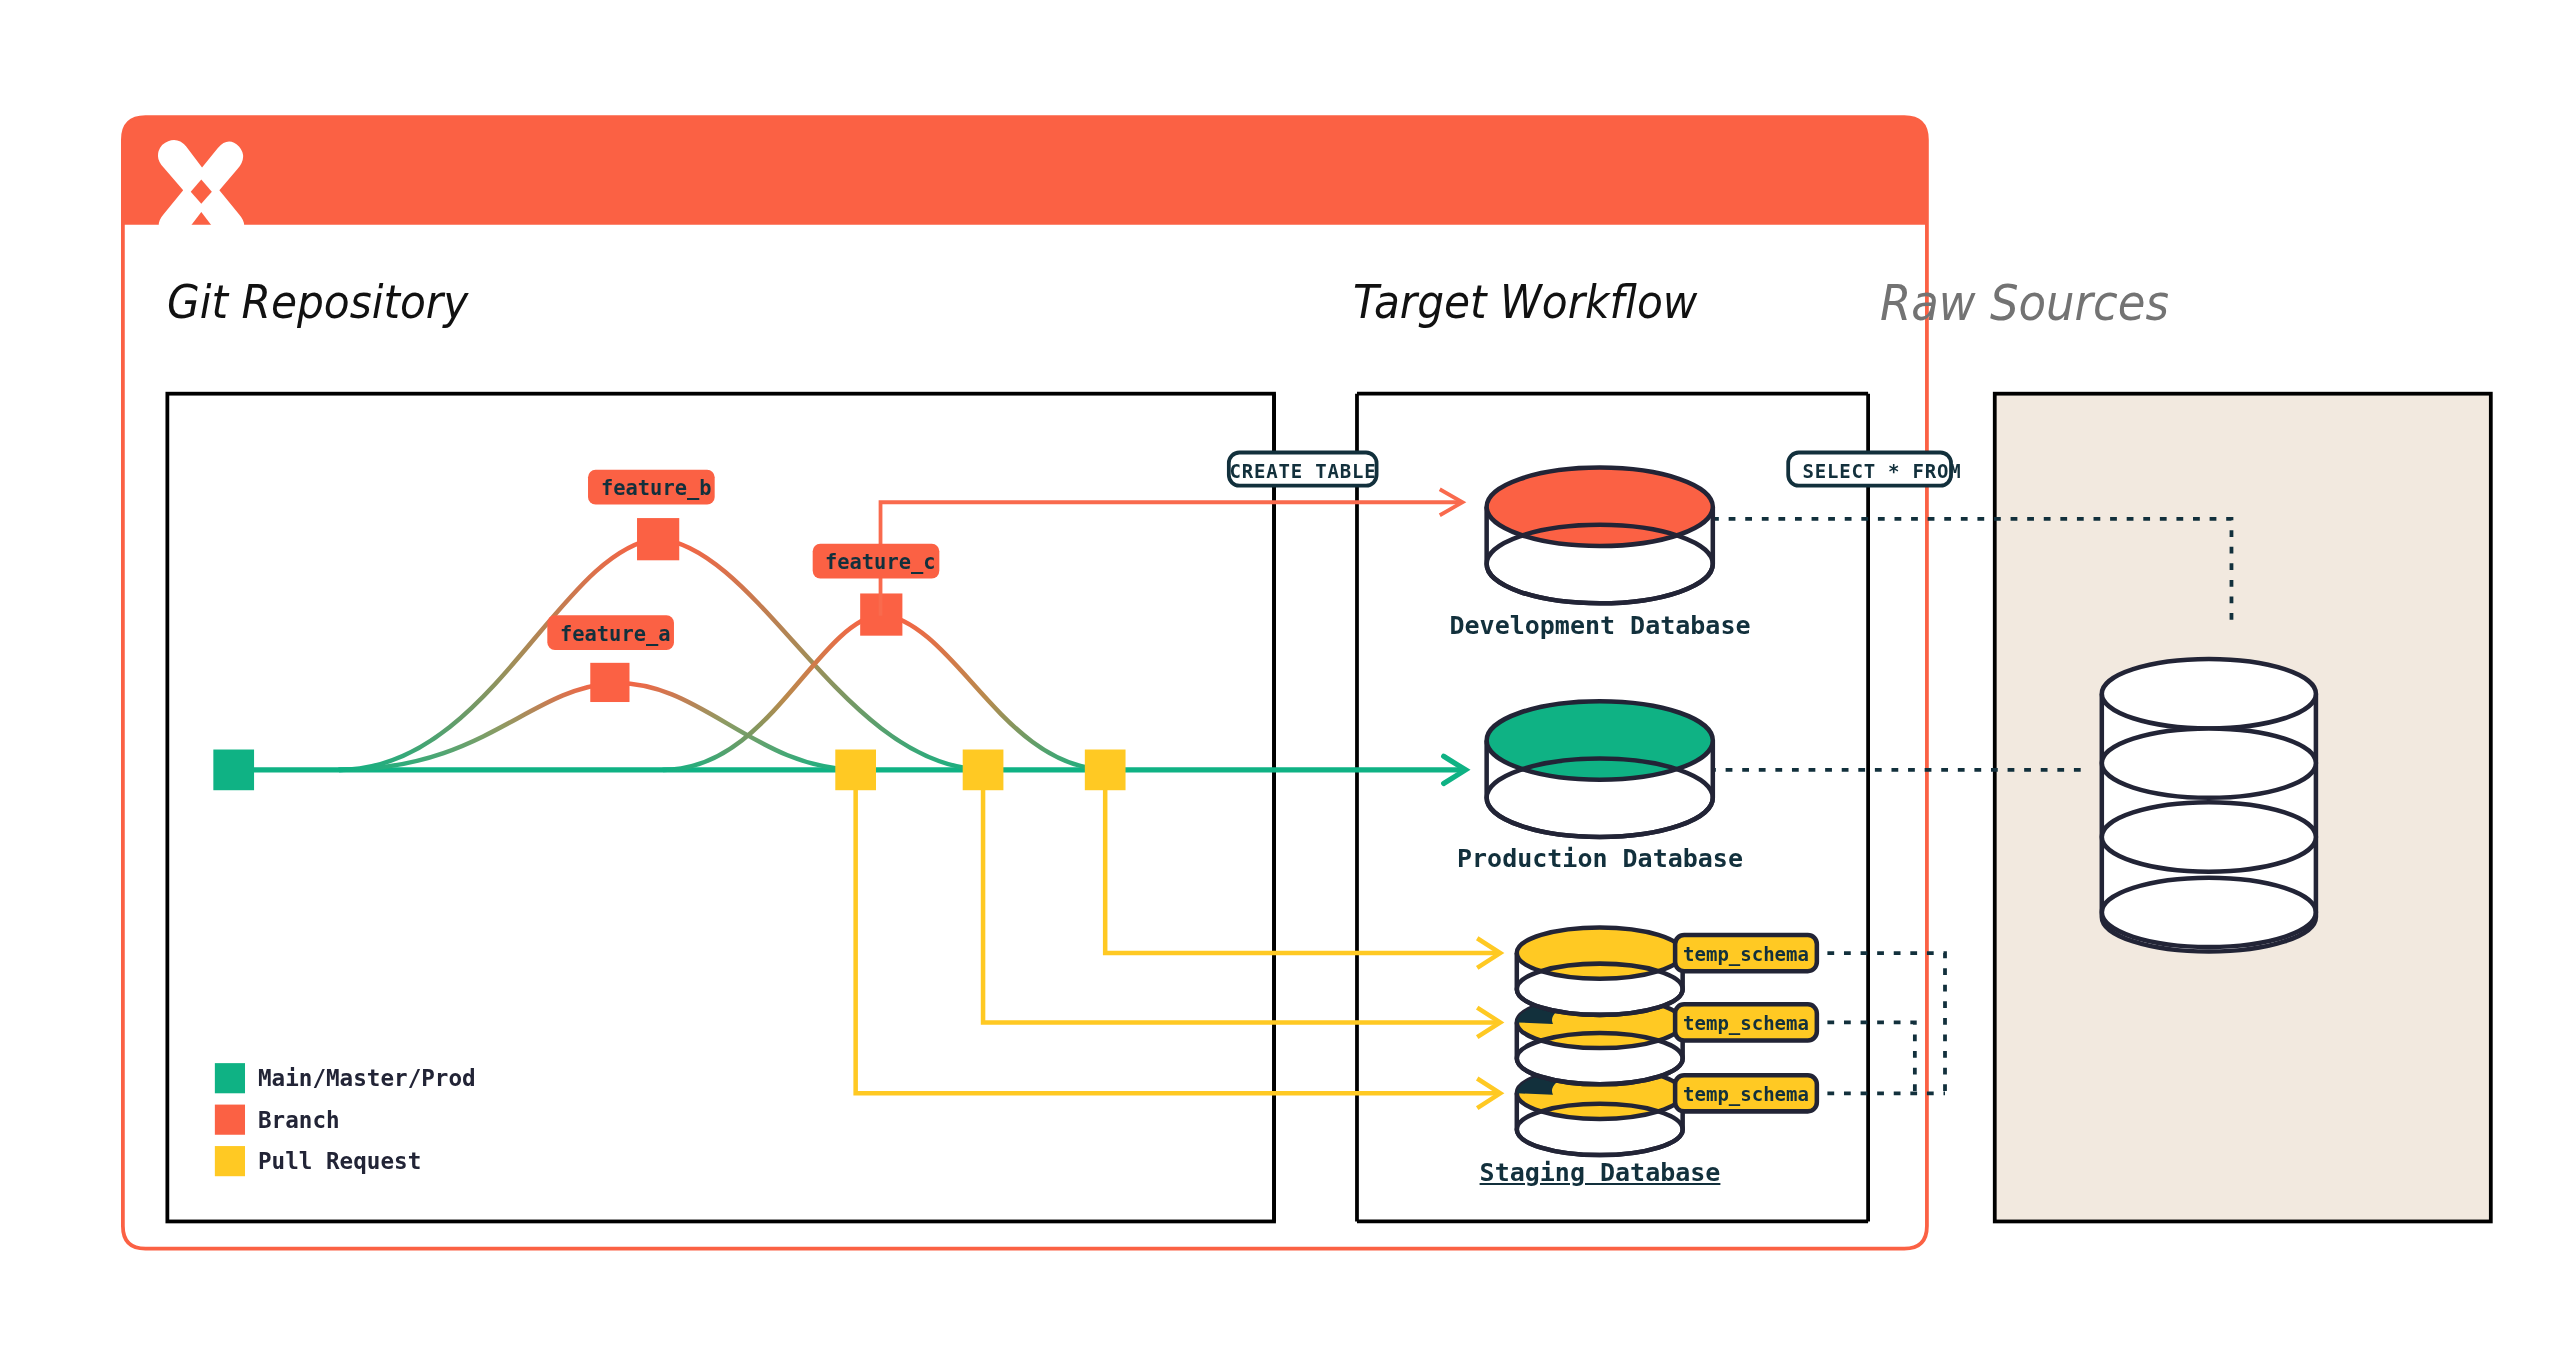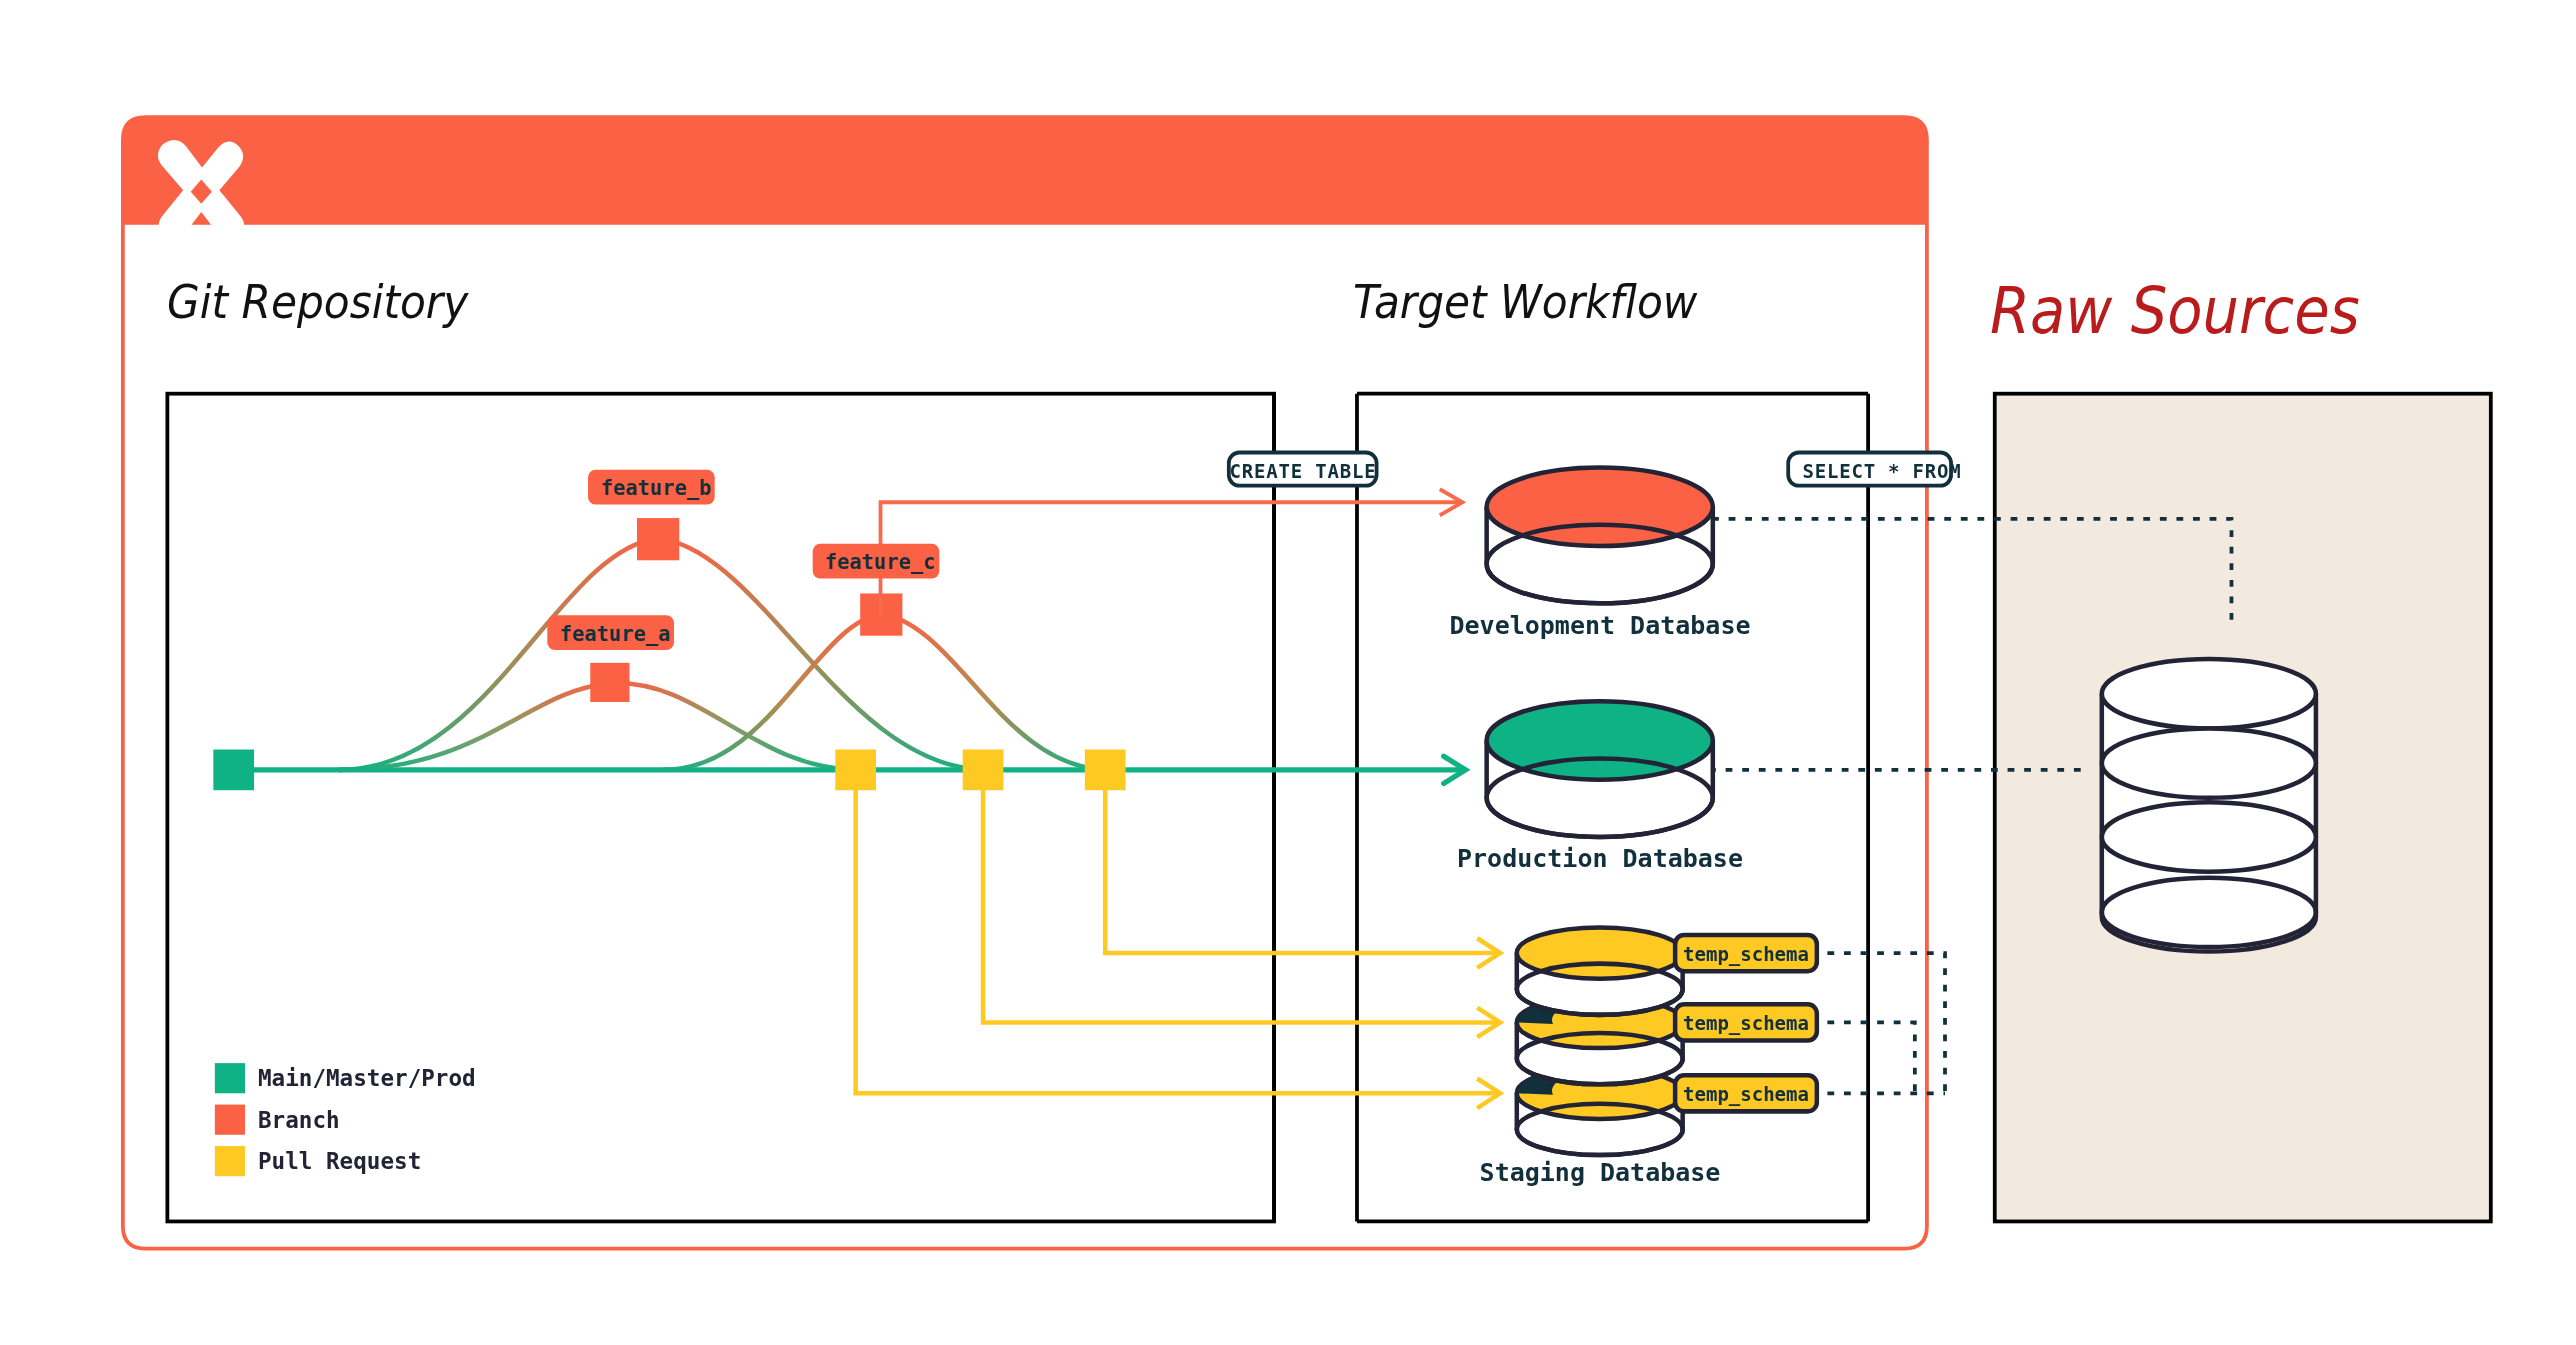--- a/index.html
+++ b/index.html
@@ -192,41 +192,41 @@
       <rect x="285" y="1465" width="40" height="40" fill="#FB6144"></rect>
       <rect x="285" y="1520" width="40" height="40" fill="#FFC923"></rect>
     </g>
   </svg>
 
 
   <div class="htmltext" style="left:167px;top:274px;font-size:47px;font-style:italic;font-weight:300;color:#111;
               font-family:'DejaVu Sans Condensed','Liberation Sans',sans-serif;letter-spacing:0px;">Git Repository</div>
   <div class="htmltext" style="left:1353px;top:274px;font-size:47px;font-style:italic;font-weight:300;color:#111;
               font-family:'DejaVu Sans Condensed','Liberation Sans',sans-serif;">Target Workflow</div>
-  <div class="htmltext" style="left:1990px;top:274px;font-size:64px;font-style:italic;font-weight:300;color:#b91c1c;
+  <div class="htmltext" style="left:1880px;top:274px;font-size:50px;font-style:italic;font-weight:300;color:#737373;
               font-family:'DejaVu Sans Condensed','Liberation Sans',sans-serif;">Raw Sources</div>
 
   <div class="htmltext" style="left:601px;top:476px;width:101px;text-align:center;font-size:20.4px;font-weight:700;color:#12303C;
               font-family:'DejaVu Sans Mono','Liberation Mono',monospace;">feature_b</div>
   <div class="htmltext" style="left:560px;top:622px;width:101px;font-size:20.4px;font-weight:700;color:#12303C;
               font-family:'DejaVu Sans Mono','Liberation Mono',monospace;">feature_a</div>
   <div class="htmltext" style="left:825px;top:550px;width:101px;text-align:center;font-size:20.4px;font-weight:700;color:#12303C;
               font-family:'DejaVu Sans Mono','Liberation Mono',monospace;">feature_c</div>
 
   <div class="htmltext" style="left:1229px;top:460px;width:148px;text-align:center;font-size:19px;font-weight:700;color:#12303C;
               font-family:'DejaVu Sans Mono','Liberation Mono',monospace;letter-spacing:0.8px;">CREATE TABLE</div>
   <div class="htmltext" style="left:1788px;top:460px;width:188px;text-align:center;font-size:19px;font-weight:700;color:#12303C;
               font-family:'DejaVu Sans Mono','Liberation Mono',monospace;letter-spacing:0.8px;">SELECT * FROM</div>
 
   <div class="htmltext" style="left:1374px;top:611px;width:452px;text-align:center;font-size:25px;font-weight:700;color:#12303C;
               font-family:'DejaVu Sans Mono','Liberation Mono',monospace;">Development Database</div>
   <div class="htmltext" style="left:1374px;top:844px;width:452px;text-align:center;font-size:25px;font-weight:700;color:#12303C;
               font-family:'DejaVu Sans Mono','Liberation Mono',monospace;">Production Database</div>
   <div class="htmltext" style="left:1374px;top:1158px;width:452px;text-align:center;font-size:25px;font-weight:700;color:#12303C;
-              font-family:'DejaVu Sans Mono','Liberation Mono',monospace;">Staging Database</div>
+              font-family:'DejaVu Sans Mono','Liberation Mono',monospace;text-decoration:underline;">Staging Database</div>
 
   <div class="htmltext" style="left:1675px;top:943px;width:142px;text-align:center;font-size:19px;font-weight:700;color:#12303C;
               font-family:'DejaVu Sans Mono','Liberation Mono',monospace;">temp_schema</div>
   <div class="htmltext" style="left:1675px;top:1012px;width:142px;text-align:center;font-size:19px;font-weight:700;color:#12303C;
               font-family:'DejaVu Sans Mono','Liberation Mono',monospace;">temp_schema</div>
   <div class="htmltext" style="left:1675px;top:1083px;width:142px;text-align:center;font-size:19px;font-weight:700;color:#12303C;
               font-family:'DejaVu Sans Mono','Liberation Mono',monospace;">temp_schema</div>
 
   <div class="htmltext" style="left:258px;top:1065px;font-size:22.6px;font-weight:700;color:#222436;
               font-family:'DejaVu Sans Mono','Liberation Mono',monospace;">Main/Master/Prod</div>

